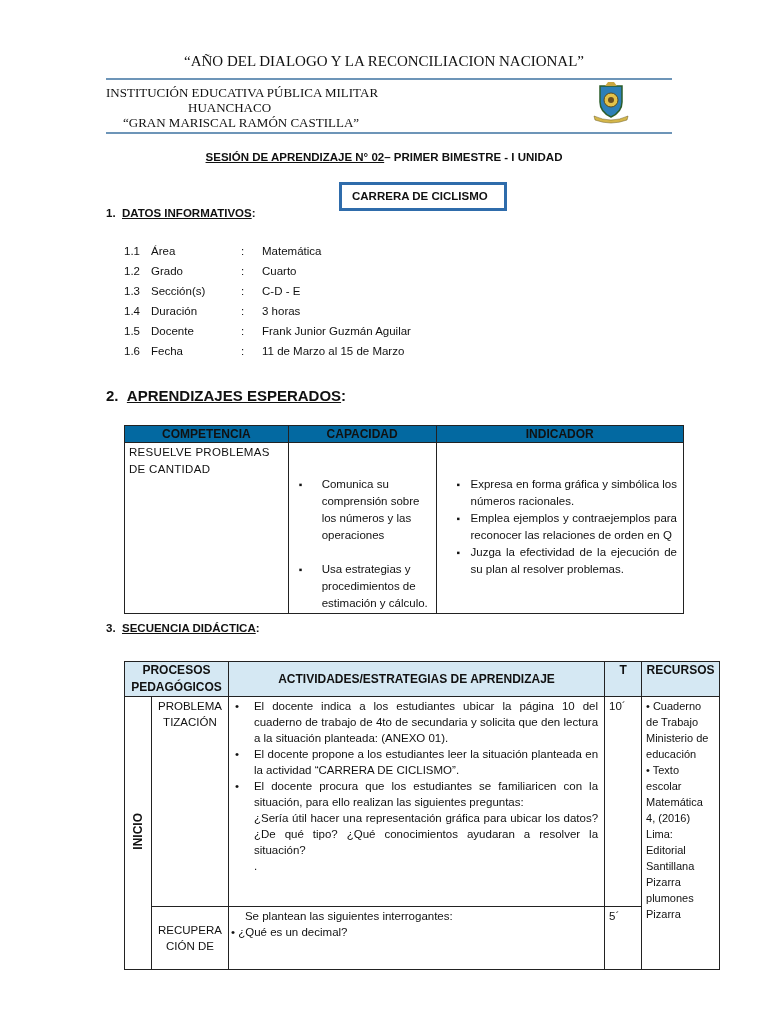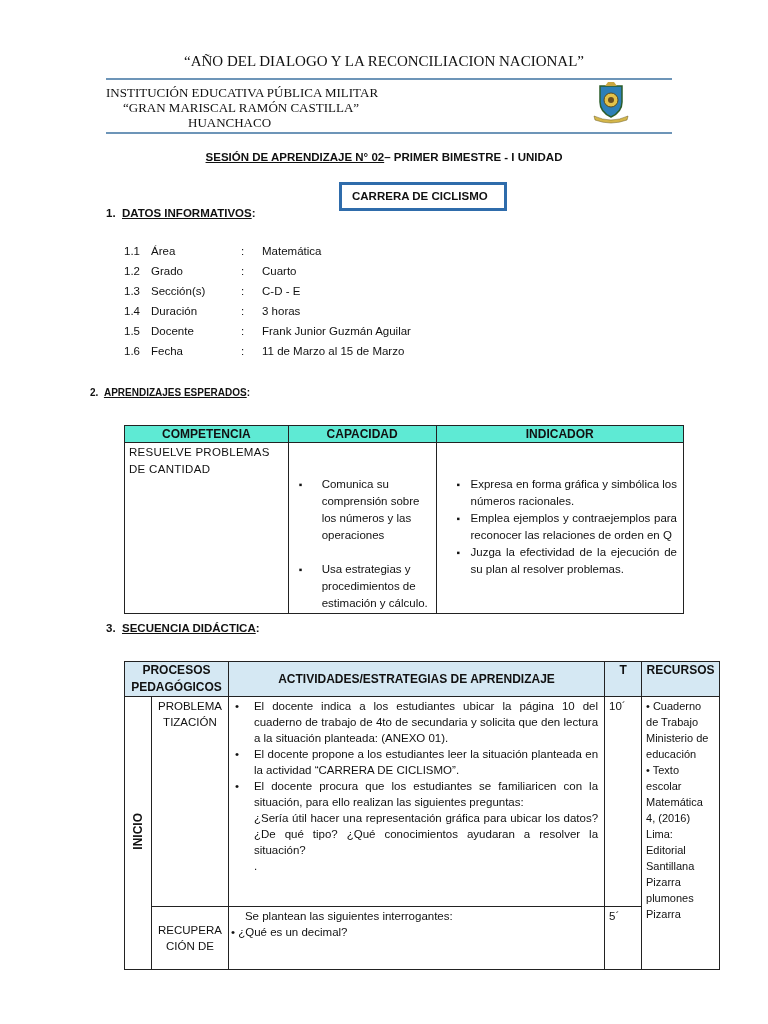--- a/index.html
+++ b/index.html
@@ -23,21 +23,21 @@
   .section-h { font-size: 12px; font-weight: bold; }
   .section-h .u { text-decoration: underline; }
 
   .datos { left: 124px; top: 245px; font-size: 12px; }
   .datos-row { position: relative; height: 20px; }
   .datos-row span { position: absolute; top: 0; white-space: nowrap; text-align: right; }
   .dnum { left: 0; } .dlabel { left: 27px; } .dcolon { left: 117px; } .dval { left: 138px; }
 
   table { border-collapse: collapse; }
   .t1 { left: 124px; top: 425px; width: 560px; font-size: 12px; }
-  .t1 th { background: #5eead4; border: 1px solid #222; font-weight: bold; height: 17px; font-size: 12px; }
+  .t1 th { background: #0369a1; border: 1px solid #222; font-weight: bold; height: 17px; font-size: 12px; }
   .t1 td { border: 1px solid #222; vertical-align: top; line-height: 17px; }
   .bl { list-style: none; margin-top: 32px; }
   .bl li { position: relative; padding-left: 29px; }
   .bl li::before { content: "\25AA"; position: absolute; left: 6px; top: 0; font-size: 10px; }
   .bl2 li { padding-left: 18px; text-align: justify; }
   .bl2 li::before { left: 4px; }
 
   .t2 { left: 124px; top: 661px; width: 596px; font-size: 12px; }
   .t2 th { background: #d5e8f3; border: 1px solid #222; font-weight: bold; font-size: 12px; line-height: 17px; }
   .t2 td { border: 1px solid #222; vertical-align: top; line-height: 16px; }
@@ -46,22 +46,22 @@
   .bd li::before { content: "\2022"; position: absolute; left: 4px; top: 0; }
   .rec { font-size: 11px; line-height: 16px; }
 </style>
 </head>
 <body>
 
 <div class="abs year-title serif">“AÑO DEL DIALOGO Y LA RECONCILIACION NACIONAL”</div>
 <div class="abs hr-blue" style="top:78px"></div>
 <div class="abs inst serif">
   <div>INSTITUCIÓN EDUCATIVA PÚBLICA MILITAR</div>
+  <div style="padding-left:82px">HUANCHACO</div>
   <div style="padding-left:17px">“GRAN MARISCAL RAMÓN CASTILLA”</div>
-  <div style="padding-left:82px">HUANCHACO</div>
 </div>
 <div class="abs logo">
   <svg width="40" height="46" viewBox="0 0 40 46">
     <path d="M9 6 L31 6 L31 22 Q31 32 20 37 Q9 32 9 22 Z" fill="#2d7fb8" stroke="#2b5d2a" stroke-width="1.5"></path>
     <circle cx="20" cy="20" r="7" fill="#e3c24a" stroke="#5b4a1c" stroke-width="1"></circle>
     <circle cx="20" cy="20" r="3" fill="#6b4e1e"></circle>
     <path d="M14 6 L17 2 L23 2 L26 6 Z" fill="#c9a640"></path>
     <path d="M3 36 Q20 44 37 36 L36 40 Q20 46 4 40 Z" fill="#d4b64a" stroke="#6b5a1c" stroke-width="0.5"></path>
   </svg>
 </div>
@@ -107,21 +107,21 @@
       <span class="dval">Frank Junior Guzmán Aguilar</span>
     </div>
   <div class="datos-row">
       <span class="dnum">1.6</span>
       <span class="dlabel">Fecha</span>
       <span class="dcolon">:</span>
       <span class="dval">11 de Marzo  al 15 de Marzo</span>
     </div>
 </div>
 
-<div class="abs section-h sans" style="left:90px; top:387px; font-size:10px">
+<div class="abs section-h sans" style="left:106px; top:387px; font-size:15px">
   <span>2.</span>&nbsp;&nbsp;<span class="u">APRENDIZAJES ESPERADOS</span><span>:</span>
 </div>
 <table class="abs t1 sans" style="font-size:11.5px">
   <colgroup>
       <col style="width:164px">
       <col style="width:148px">
       <col style="width:248px">
     </colgroup>
   <tbody>
       <tr>

